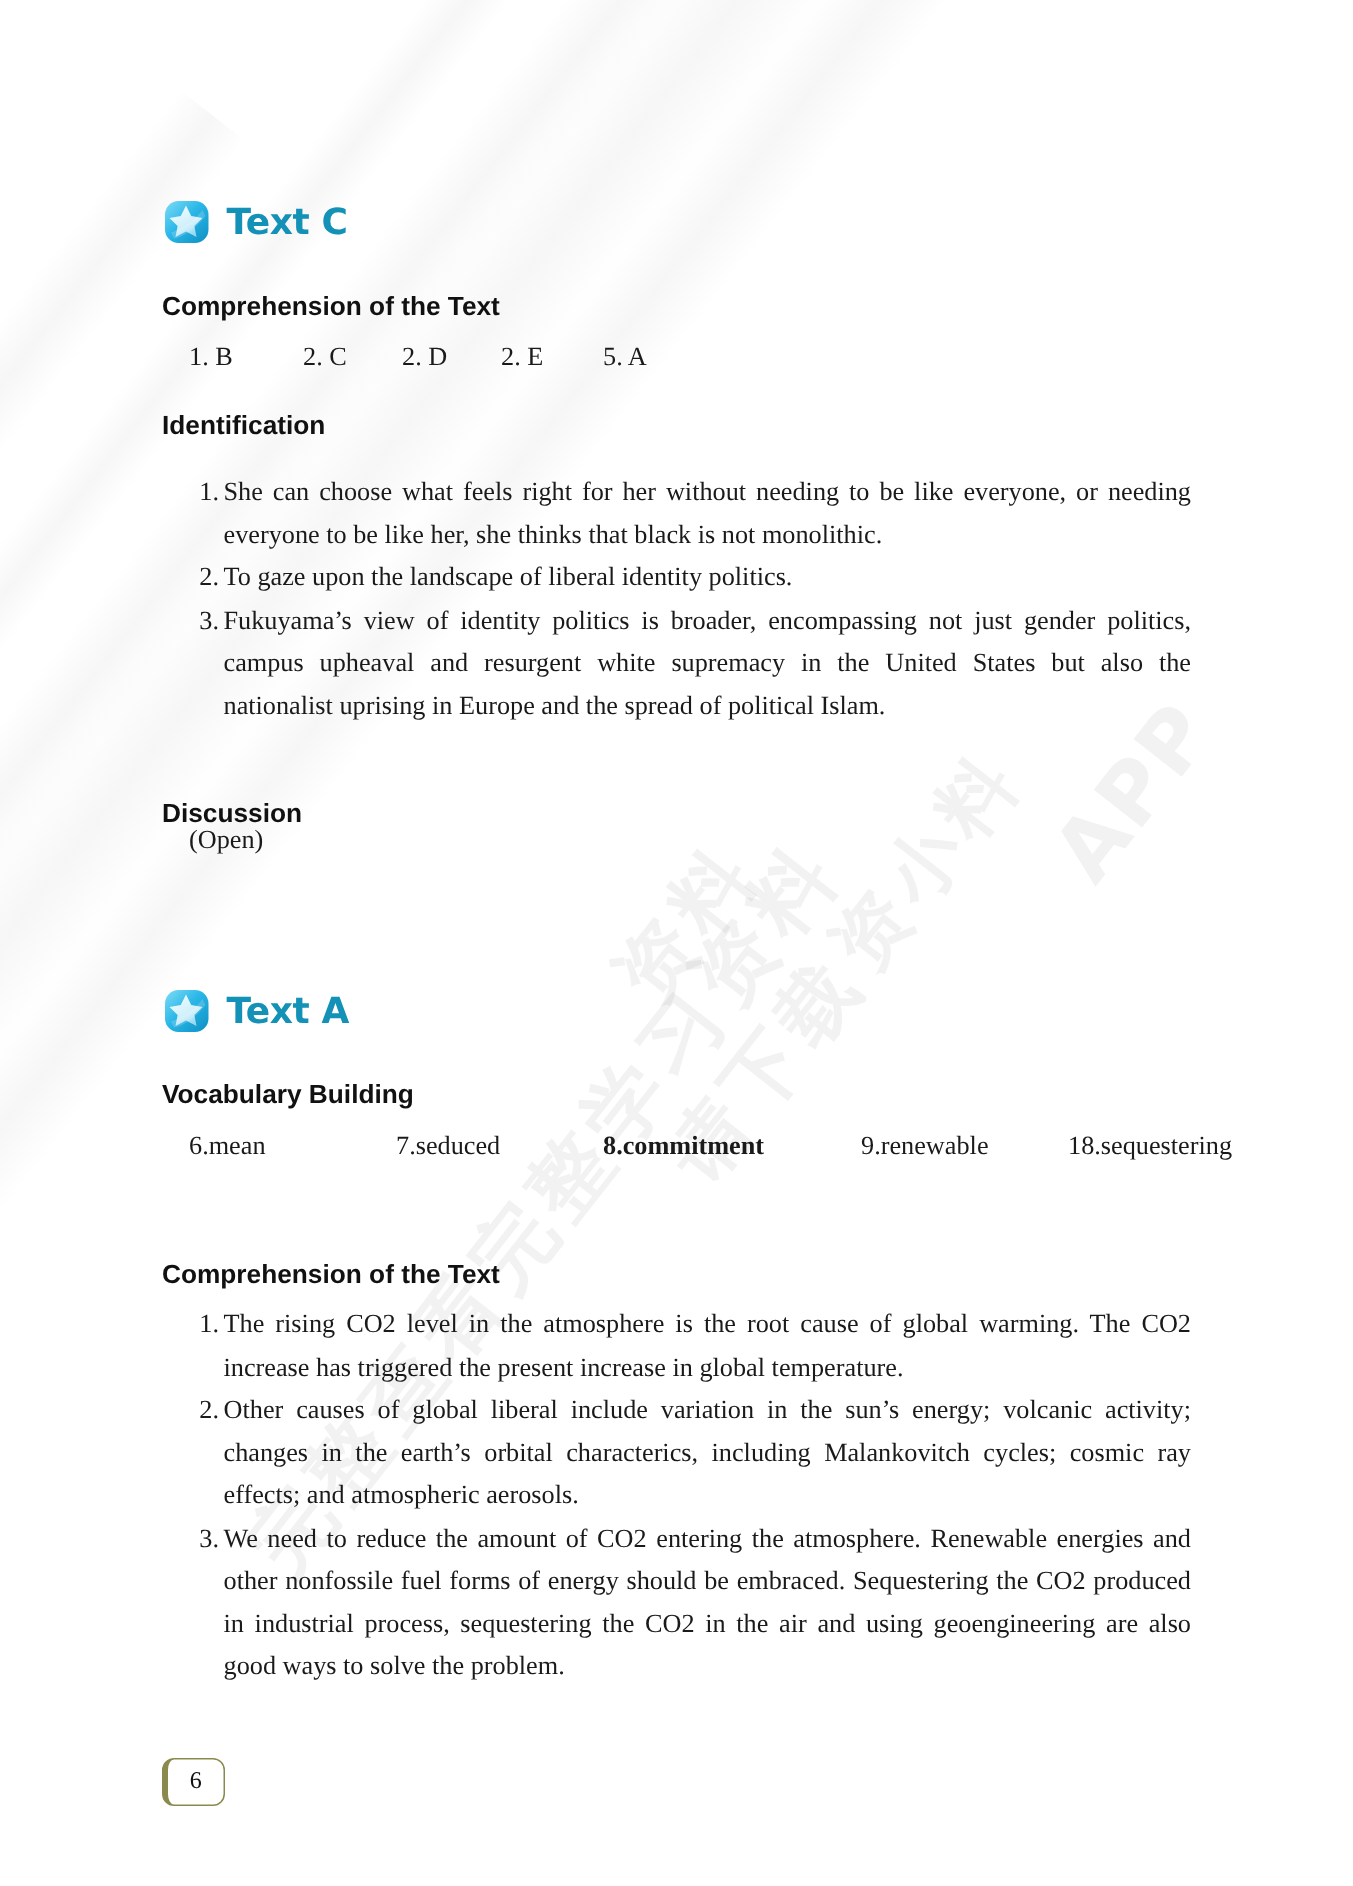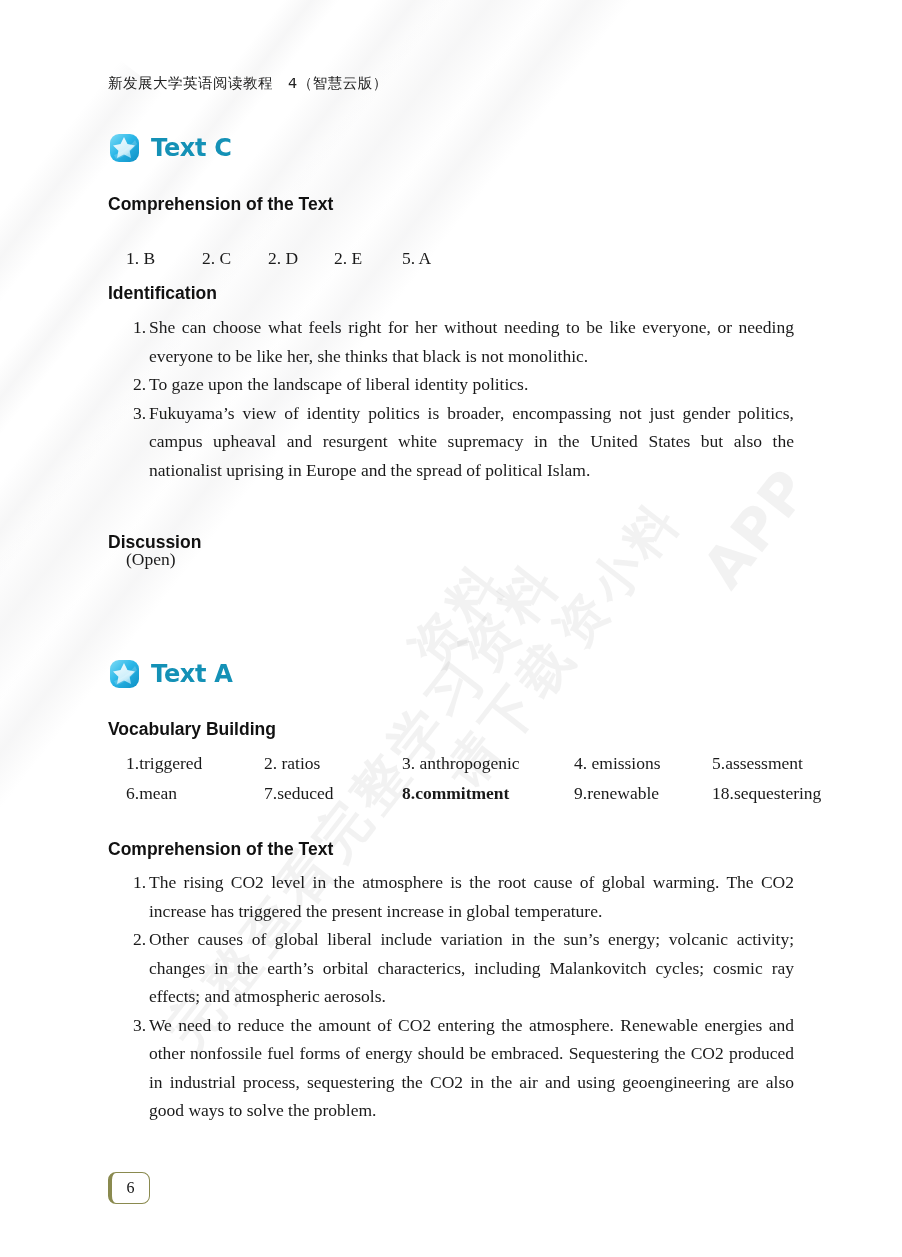--- a/index.html
+++ b/index.html
@@ -87,21 +87,20 @@
     position: absolute;
     font-family: "Liberation Serif", serif;
     font-size: 17.5px;
     line-height: 28.5px;
     color: #1a1a1a;
     z-index: 3;
   }
   .ans-row {
     display: flex;
     gap: 0px;
-    margin-top: 21px;
   }
   .ans-row span { display: inline-block; }
 
   ol.numlist {
     margin: 0;
     padding: 0;
     list-style: none;
   }
   ol.numlist li {
     position: relative;
@@ -176,21 +175,20 @@
     <div class="wm-stripe" style="left:700px;top:-200px;width:70px;height:1400px;transform:rotate(38deg);"></div>
     <div class="wm-stripe" style="left:120px;top:60px;width:55px;height:1400px;transform:rotate(38deg);"></div>
 
     <div class="wm-band" style="left:150px;top:1020px;font-size:54px;transform:rotate(-52deg);">完整查看完整学习资料</div>
     <div class="wm-band" style="left:430px;top:760px;font-size:52px;transform:rotate(-52deg);">请下载</div>
     <div class="wm-band" style="left:395px;top:640px;font-size:52px;transform:rotate(-52deg);">资料</div>
     <div class="wm-band" style="left:540px;top:620px;font-size:50px;transform:rotate(-52deg);">资小料</div>
     <div class="wm-band" style="left:690px;top:560px;font-size:56px;transform:rotate(-52deg);letter-spacing:2px;">APP</div>
   </div>
 
-  <div class="running-head">新发展大学英语阅读教程　4（智慧云版）</div>
 
   <div class="text-badge" style="left:108px;top:131px;">
     <span class="badge-icon">
       <svg width="34" height="34" viewBox="0 0 34 34" aria-hidden="true">
         <defs>
           <linearGradient id="gA" x1="0" y1="0" x2="1" y2="1">
             <stop offset="0%" stop-color="#7fdcf6"></stop>
             <stop offset="45%" stop-color="#2bb7e8"></stop>
             <stop offset="100%" stop-color="#0d8fc4"></stop>
           </linearGradient>
@@ -213,21 +211,21 @@
   <div class="body-block" style="left:126px;top:223px;">
     <div class="ans-row">
       <span style="width:76px;">1. B</span>
       <span style="width:66px;">2. C</span>
       <span style="width:66px;">2. D</span>
       <span style="width:68px;">2. E</span>
       <span>5. A</span>
     </div>
   </div>
 
-  <div class="sec-head" style="left:108px;top:283px;">Identification</div>
+  <div class="sec-head" style="left:108px;top:273px;">Identification</div>
 
   <div class="body-block" style="left:122px;top:313px;width:672px;">
     <ol class="numlist">
       <li>
         <span class="num">1.</span>
         <span class="txt">She can choose what feels right for her without needing to be like everyone, or needing everyone to be like her, she thinks that black is not monolithic.</span>
       </li>
       <li>
         <span class="num">2.</span>
         <span class="txt">To gaze upon the landscape of liberal identity politics.</span>
@@ -251,27 +249,20 @@
         <path d="M6 24 C12 22 20 18 27 9 L29 13 C22 22 14 27 8 28 Z" fill="#ffffff" opacity="0.18"></path>
       </svg>
     </span>
     <span class="badge-label">Text A</span>
   </div>
 
   <div class="sec-head" style="left:108px;top:719px;">Vocabulary Building</div>
 
   <div class="vocab-grid" style="left:126px;top:748px;">
     <div class="vocab-row">
-      <span class="vocab-cell">1.triggered</span>
-      <span class="vocab-cell">2. ratios</span>
-      <span class="vocab-cell" style="width:172px;">3. anthropogenic</span>
-      <span class="vocab-cell">4. emissions</span>
-      <span class="vocab-cell">5.assessment</span>
-    </div>
-    <div class="vocab-row">
       <span class="vocab-cell">6.mean</span>
       <span class="vocab-cell">7.seduced</span>
       <span class="vocab-cell" style="width:172px;font-weight:bold;">8.commitment</span>
       <span class="vocab-cell">9.renewable</span>
       <span class="vocab-cell">18.sequestering</span>
     </div>
   </div>
 
   <div class="sec-head" style="left:108px;top:839px;">Comprehension of the Text</div>
 

